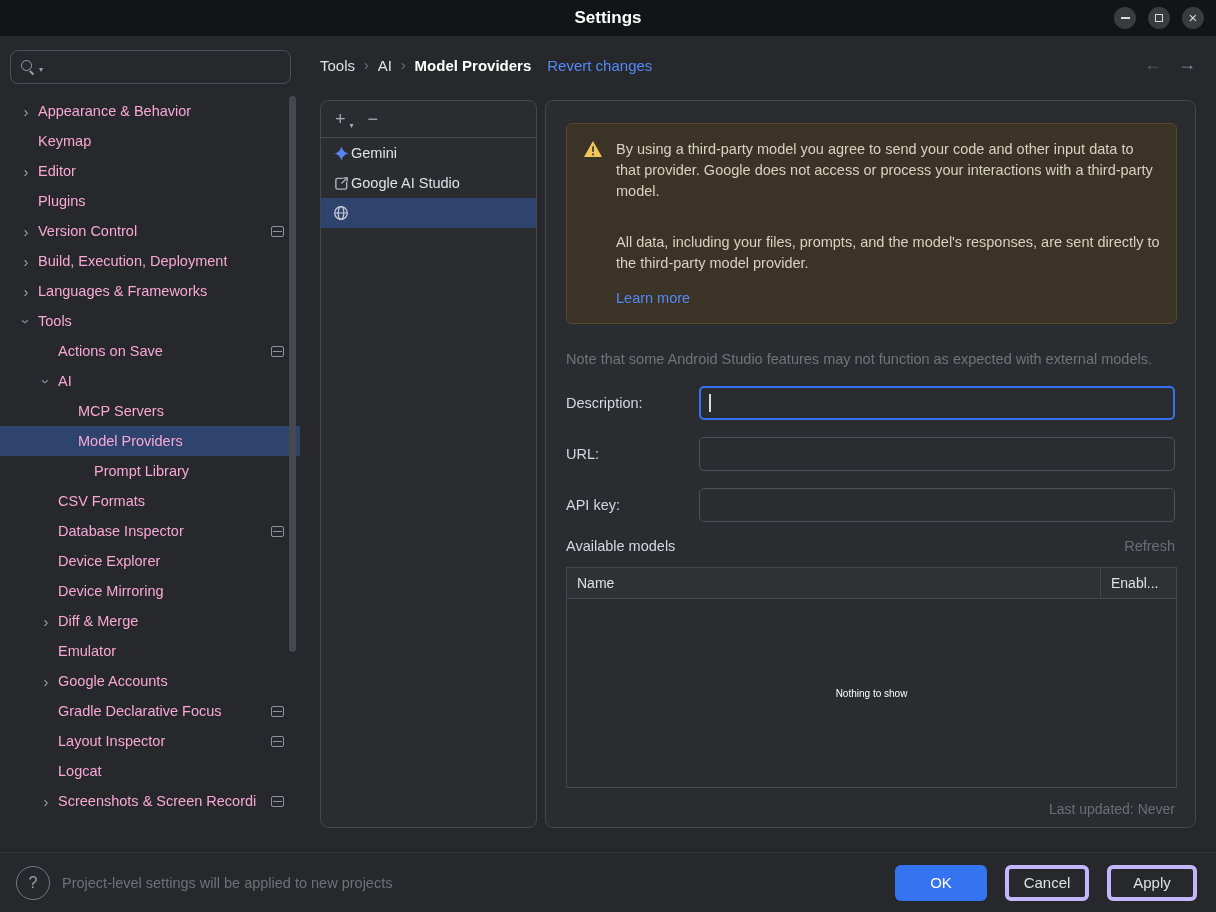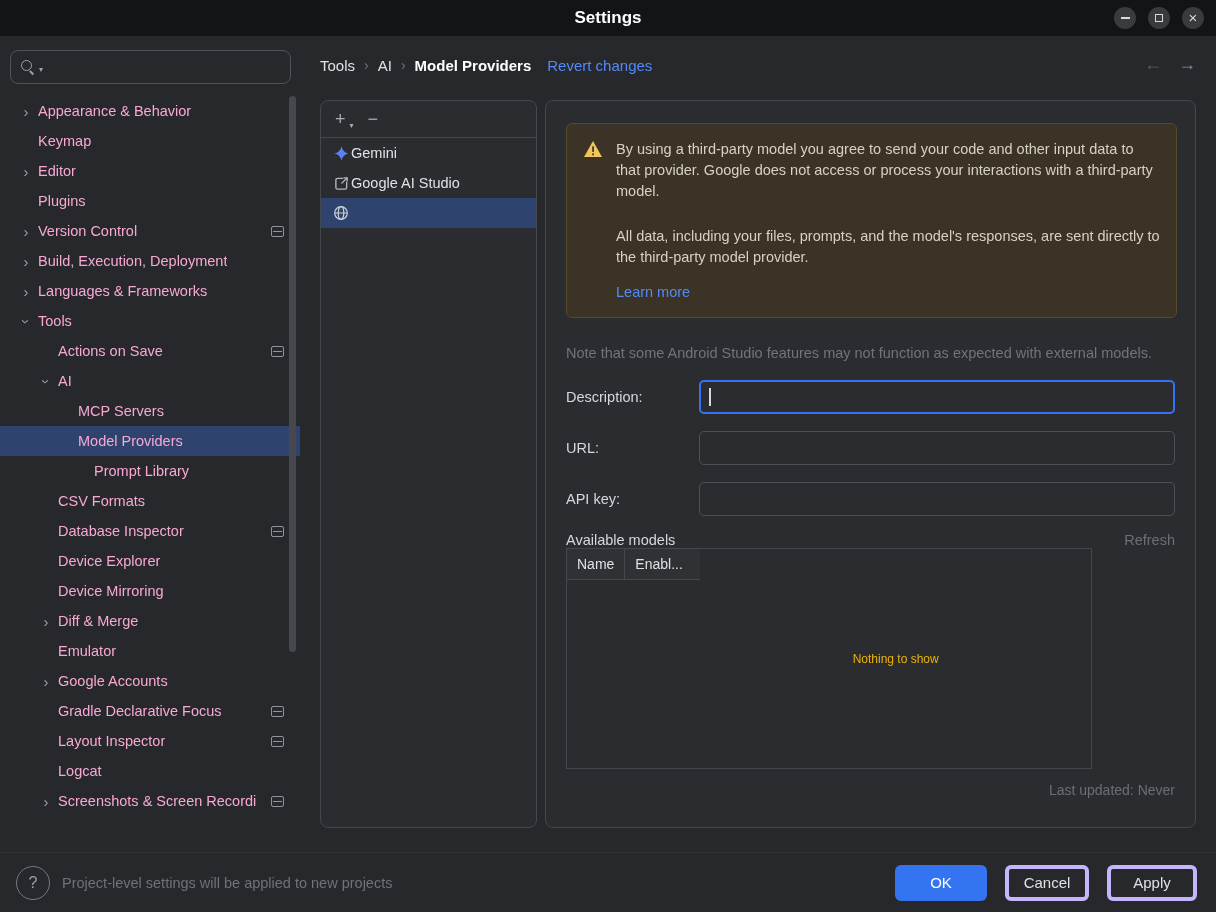--- a/index.html
+++ b/index.html
@@ -72,49 +72,49 @@
   .picon { width:16px; height:16px; display:inline-flex; align-items:center;
     justify-content:center; flex:none; }
   .prov-label { white-space:nowrap; overflow:hidden; }
 
   .form-panel { left:545px; top:100px; width:651px; height:728px; padding:22px 20px 0; }
 
   .warn-banner { width:611px; min-height:172px; background:#3b3325; border:1px solid #564a2c;
     border-radius:6px; padding:15px 16px 14px; display:flex; gap:13px; }
   .warn-icon { flex:none; margin-top:1px; }
   .warn-text { font-size:14.5px; line-height:1.45; color:#d8d2c2; max-width:548px; }
-  .warn-text p + p { margin-top:24px; }
+  .warn-text p + p { margin-top:30px; }
   .learn-more { display:inline-block; margin-top:14px; color:#548af7; cursor:default; }
 
   .ext-note { margin-top:27px; font-size:14.5px; color:#70747b; }
 
   .form-fields { margin-top:18px; }
   .field-row { display:flex; align-items:center; height:36px; margin-bottom:15px; }
   .field-label { width:133px; flex:none; font-size:14.5px; color:#d5d8dd; }
   .field-input { flex:1; height:34px; border:1px solid #4e5157; border-radius:5px;
     background:#2a2c30; display:flex; align-items:center; padding:0 9px; cursor:text; }
   .field-input.focused { border:2px solid #3574f0; padding:0 8px; }
   .caret { width:1.5px; height:18px; background:#d6d9de; display:inline-block;
     animation:blink 1.1s step-end infinite; }
   @keyframes blink { 50% { opacity:0; } }
 
   .models-row { margin-top:12px; display:flex; align-items:center; justify-content:space-between; }
   .models-label { font-size:14.5px; color:#d5d8dd; }
   .refresh-link { font-size:14.5px; color:#6b6e74; cursor:default; }
 
-  .models-table { width:526px; height:221px; border:1px solid #45474d;
-    display:flex; }
+  .models-table { margin-top:13px; width:611px; height:221px; border:1px solid #45474d;
+    display:flex; flex-direction:column; }
   .t-head { height:31px; display:flex; background:#2f3135; border-bottom:1px solid #45474d;
     flex:none; }
   .th { display:flex; align-items:center; padding:0 10px; font-size:14px; color:#dfe1e5;
     white-space:nowrap; overflow:hidden; }
   .th.name { flex:1; }
   .th.enabled { width:76px; border-left:1px solid #45474d; }
   .t-body { flex:1; display:flex; align-items:center; justify-content:center; }
-  .empty-msg { font-size:12px; color:#eab308; }
+  .empty-msg { font-size:10px; color:#ffffff; }
 
   .last-updated { margin-top:13px; text-align:right; font-size:14px; color:#6b6e74; }
 
   
   .footer { position:absolute; left:0; top:852px; width:1216px; height:60px;
     border-top:1px solid rgba(255,255,255,0.05); display:flex; align-items:center; }
   .help-btn { width:34px; height:34px; border-radius:50%; border:1.6px solid #75787e;
     margin-left:16px; display:flex; align-items:center; justify-content:center;
     color:#9da0a6; font-size:16px; flex:none; cursor:default; }
   .footer-note { margin-left:12px; font-size:14.5px; color:#6f7278; }

